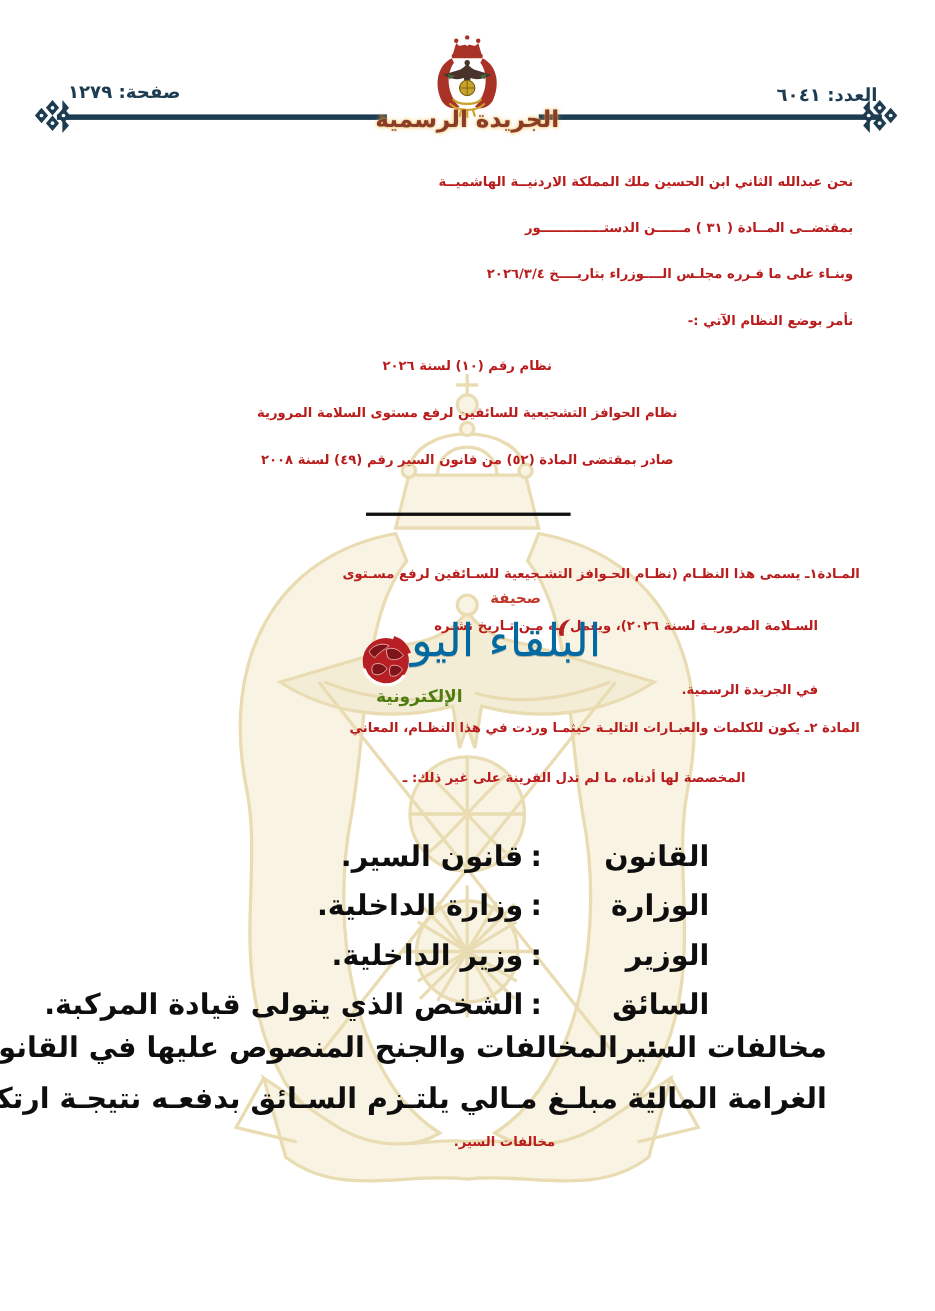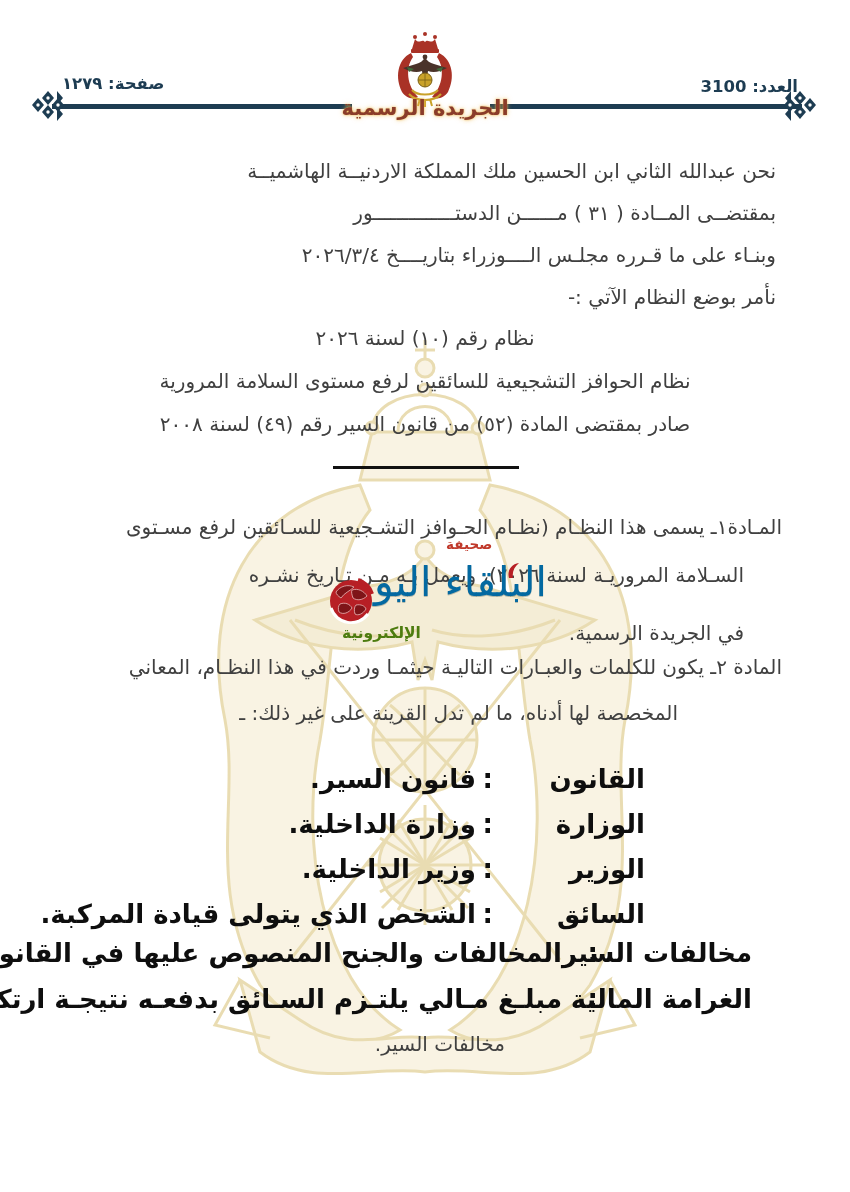--- a/index.html
+++ b/index.html
@@ -2,21 +2,21 @@
 <html lang="ar" dir="rtl"><head>
 <meta charset="utf-8">
 <style>
   html,body{margin:0;padding:0;background:#ffffff;}
   .page{
     position:relative;width:850px;height:1192px;background:#ffffff;
     font-family:"DejaVu Sans",sans-serif;direction:rtl;overflow:hidden;
   }
   
   .t{
-    position:absolute;font-weight:400;font-size:20px;color:#404040;
+    position:absolute;font-weight:700;font-size:12px;color:#b91c1c;
     white-space:nowrap;line-height:1.3;z-index:2;
   }
   .center{left:0;right:0;text-align:center;white-space:nowrap;}
   
   .hdr-label{
     position:absolute;font-weight:700;font-size:16.5px;color:#1d3c52;
     z-index:3;white-space:nowrap;
   }
   .rule{position:absolute;top:104px;height:5px;background:#1d3c52;z-index:1;}
   .rule-left{left:52px;width:300px;}
@@ -89,21 +89,21 @@
         <path d="M305 485 v120 M245 545 h120 M262 502 l86 86 M348 502 l-86 86"></path>
         <path d="M278 500 l54 90 M332 500 l-54 90 M260 518 l90 54 M260 572 l90 -54"></path>
       </g>
 
       <path d="M120 660 L180 700 C230 735 270 712 305 718 C340 712 380 735 430 700 L490 660 L470 732 C420 770 360 745 305 752 C250 745 190 770 140 732 Z"></path>
       <path d="M120 660 L95 705 L150 718 M490 660 L515 705 L460 718" fill="none"></path>
     </g>
   </svg>
 
   <div class="hdr-label" style="left:62px;top:74px;">صفحة: ١٢٧٩</div>
-  <div class="hdr-label" style="right:52px;top:77px;">العدد: 3100</div>
+  <div class="hdr-label" style="right:52px;top:77px;">العدد: ٦٠٤١</div>
 
   <div class="rule rule-left"></div>
   <div class="rule rule-right"></div>
 
   <svg class="knot" style="left:30px;top:90px;" width="36" height="32" viewBox="0 0 36 32">
     <g fill="#1d3c52">
       <path d="M18 1 L24 8 L18 15 L12 8 Z"></path>
         <path d="M28 8 L34 15 L28 22 L22 15 Z"></path>
       <path d="M8 8 L14 15 L8 22 L2 15 Z"></path>
         <path d="M18 15 L24 22 L18 29 L12 22 Z"></path>

